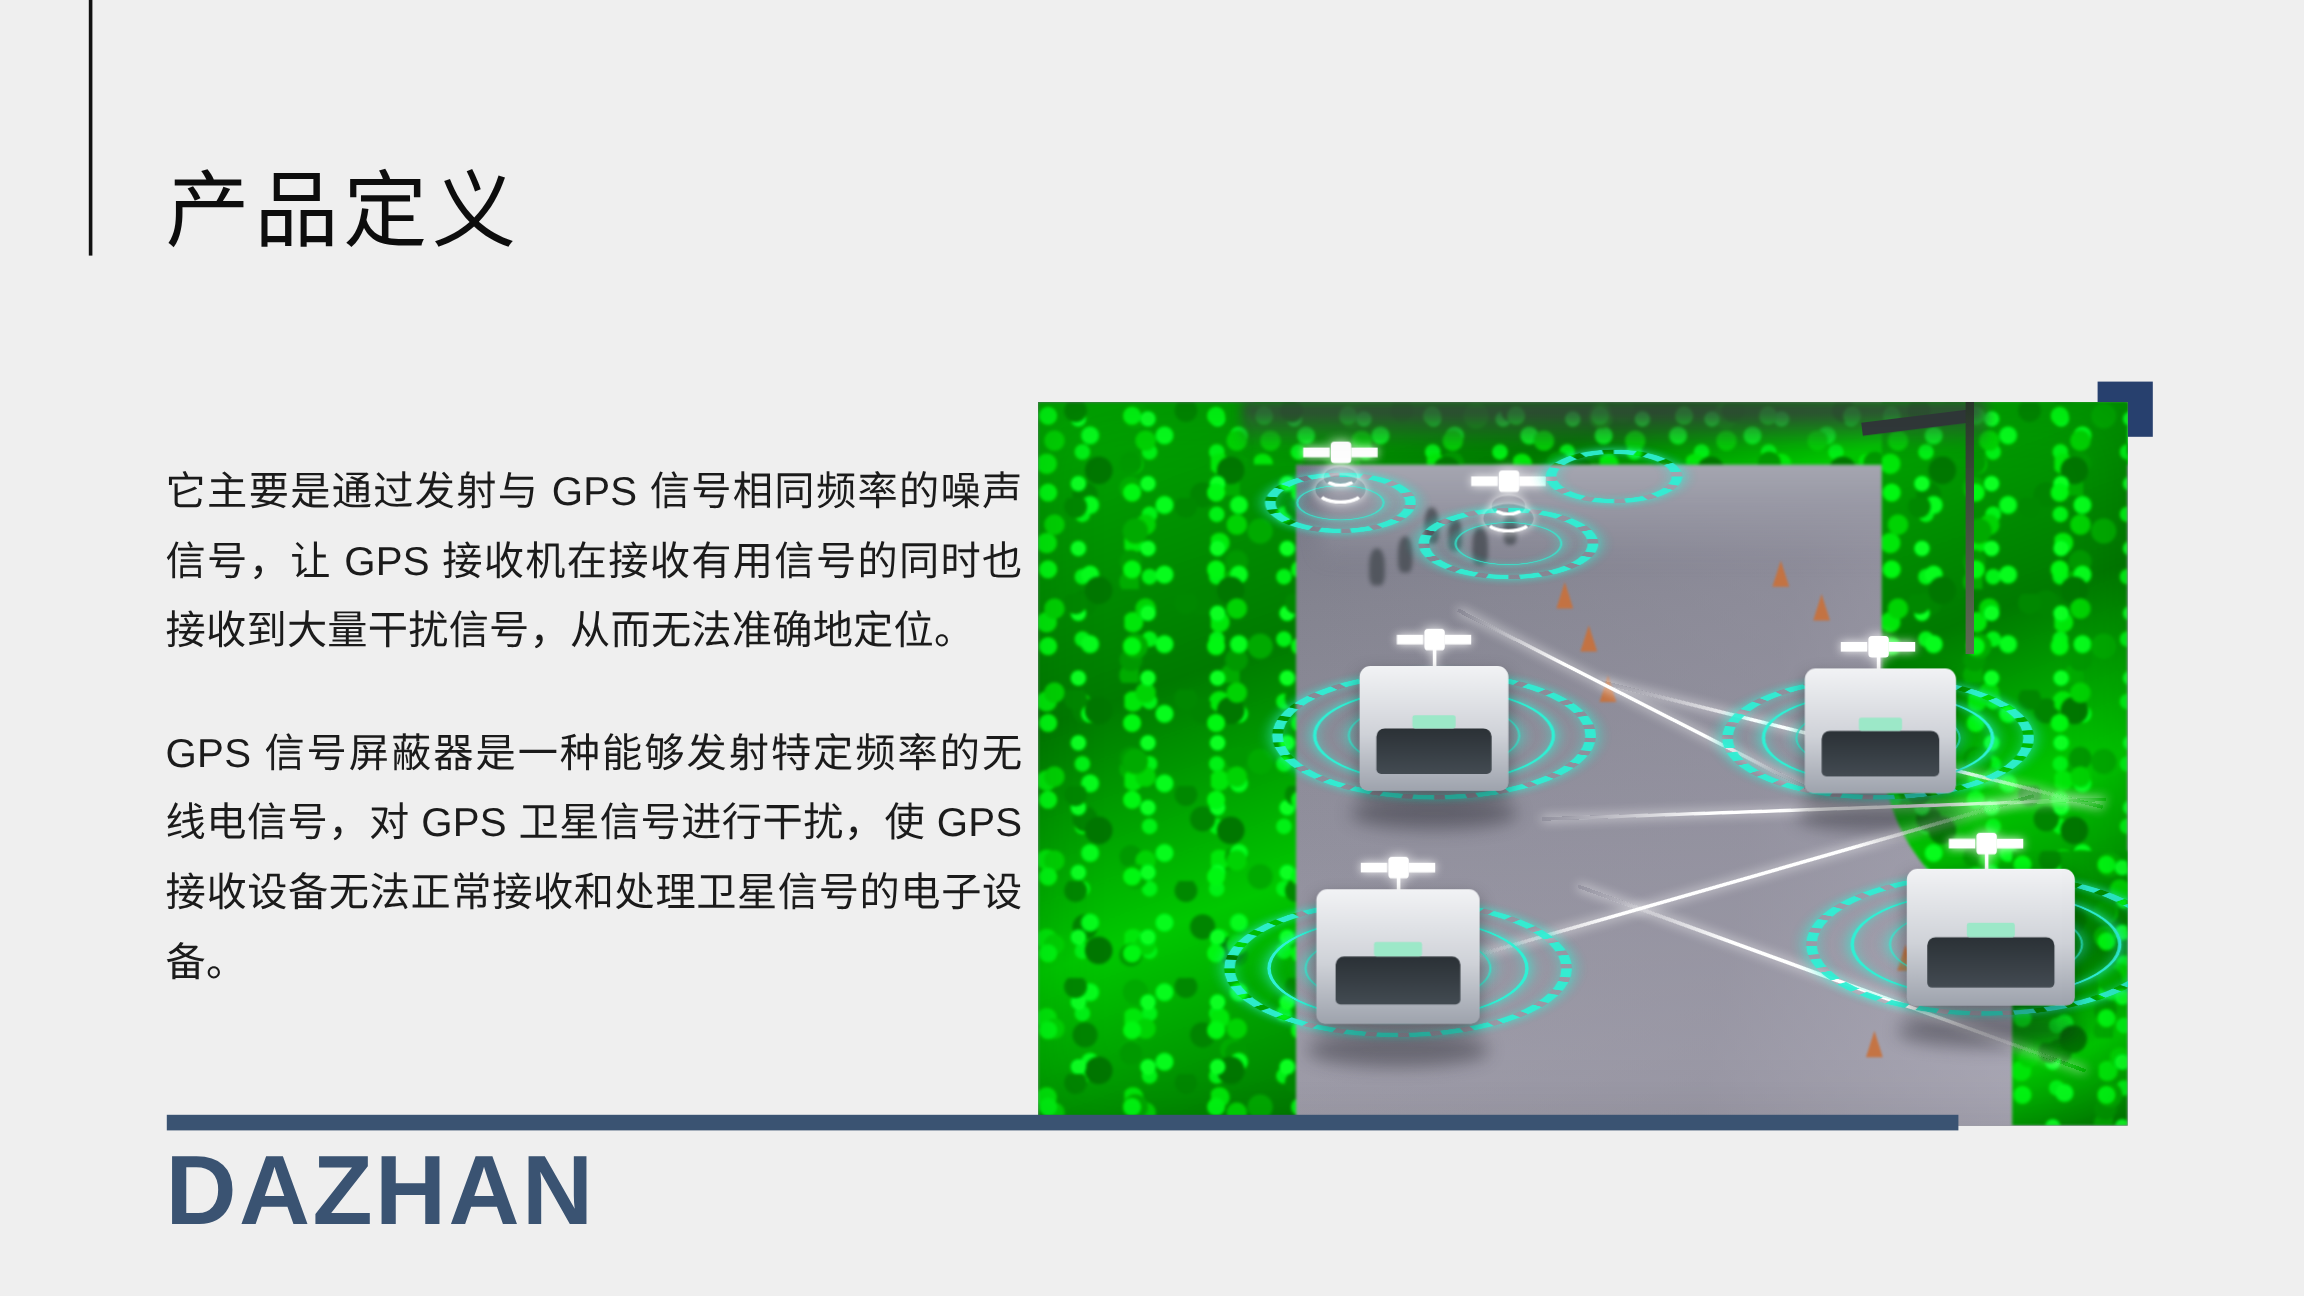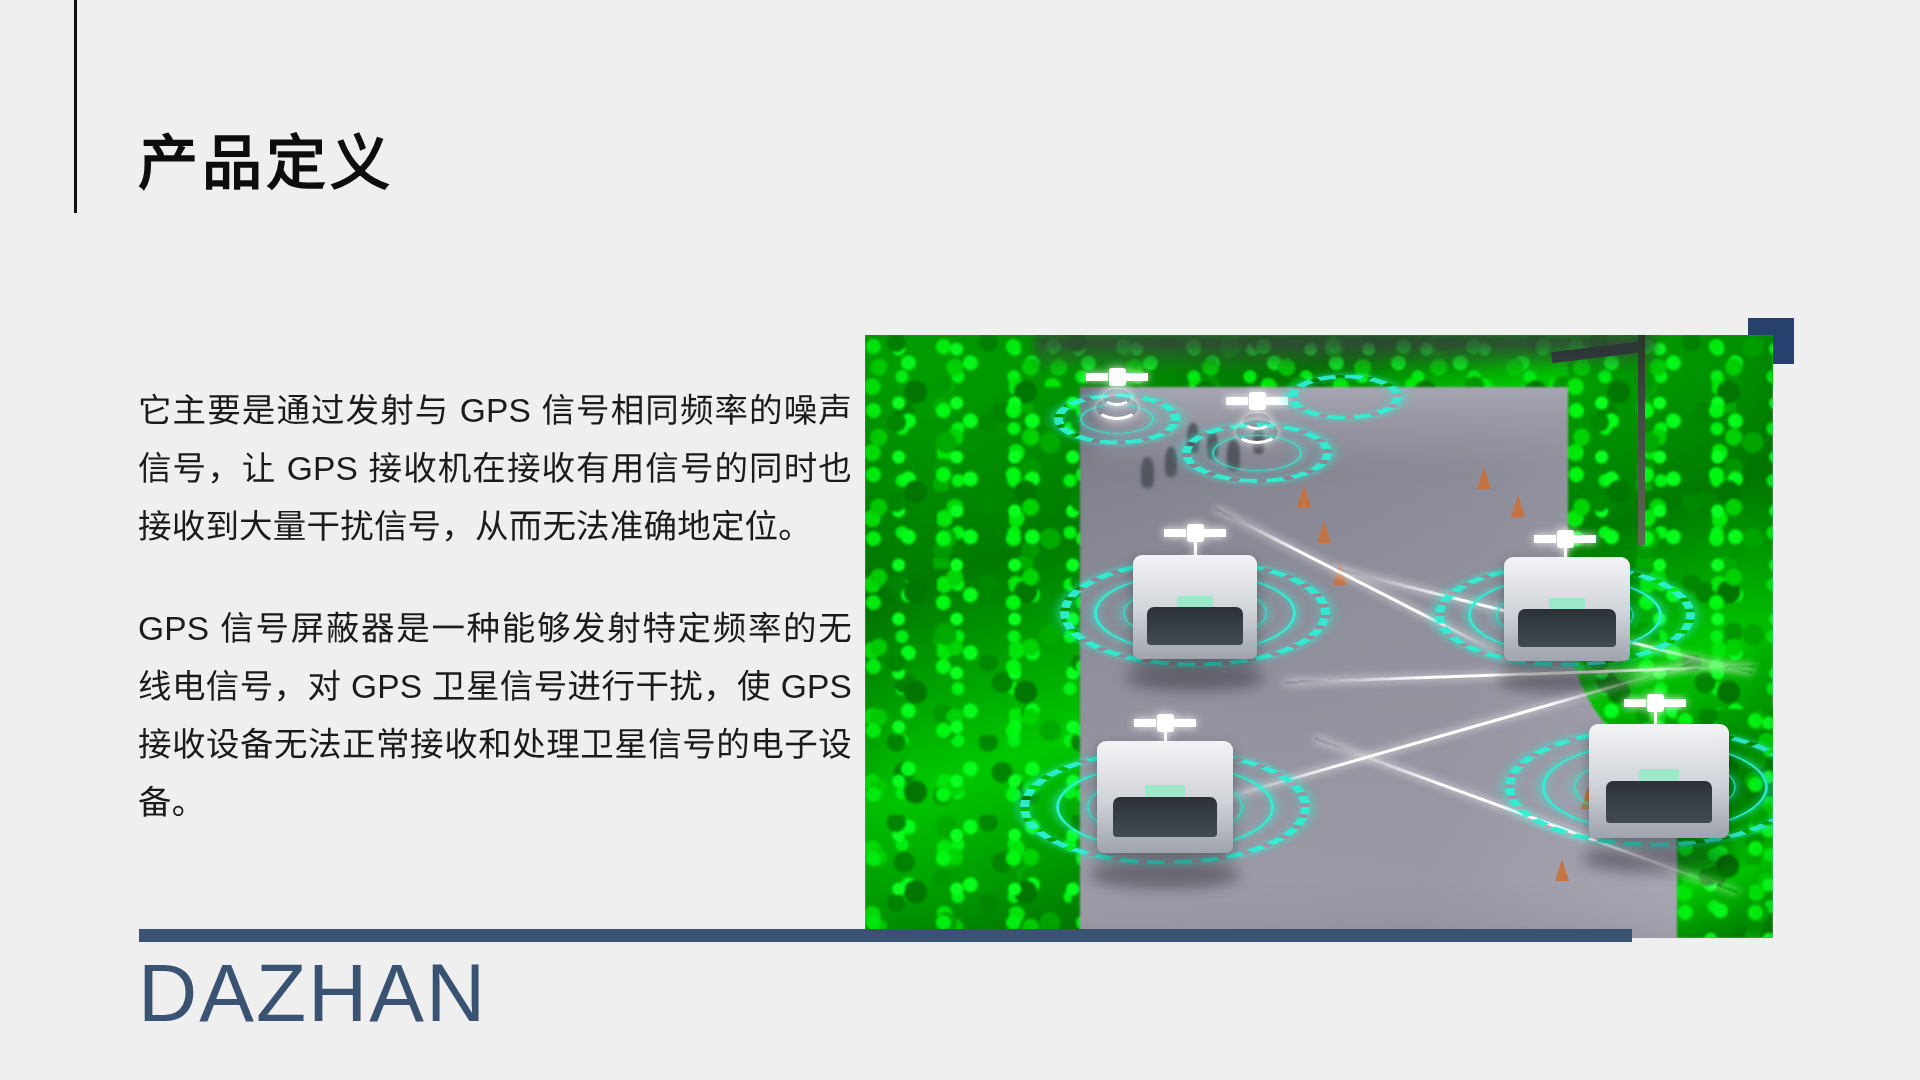--- a/index.html
+++ b/index.html
@@ -31,23 +31,23 @@
     width: 3px;
     height: 213px;
     background: #111111;
   }
 
   
   .page-title {
     position: absolute;
     left: 138px;
     top: 92px;
-    font-size: 60px;
+    font-size: 70px;
     line-height: 1.06;
-    font-weight: 700;
+    font-weight: 400;
     letter-spacing: 4px;
     color: #0d0d0d;
     white-space: nowrap;
   }
 
   
   .body-col {
     position: absolute;
     left: 138px;
     top: 382px;
@@ -73,21 +73,21 @@
     width: 1493px;
     height: 13px;
     background: #3a5372;
   }
   .brand-word {
     position: absolute;
     left: 138px;
     top: 952px;
     font-size: 82px;
     line-height: 1;
-    font-weight: 400;
+    font-weight: 700;
     letter-spacing: 2px;
     color: #3a5372;
     white-space: nowrap;
   }
 
   
   .navy-square {
     position: absolute;
     left: 1748px;
     top: 318px;

